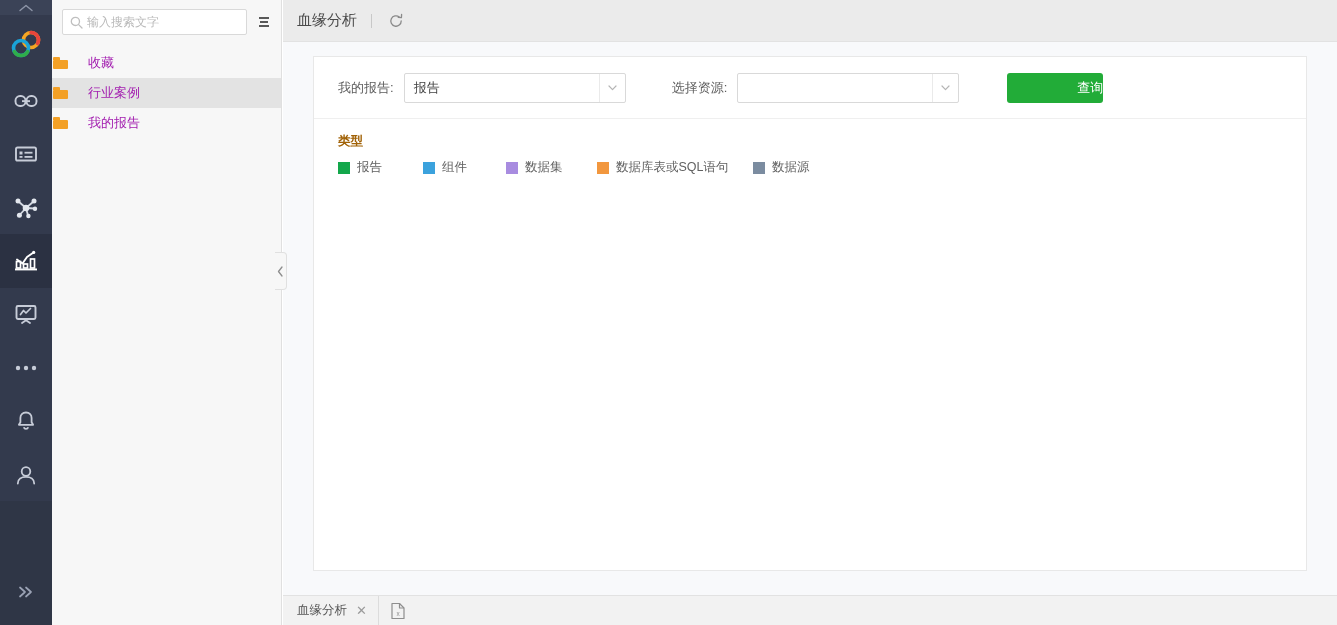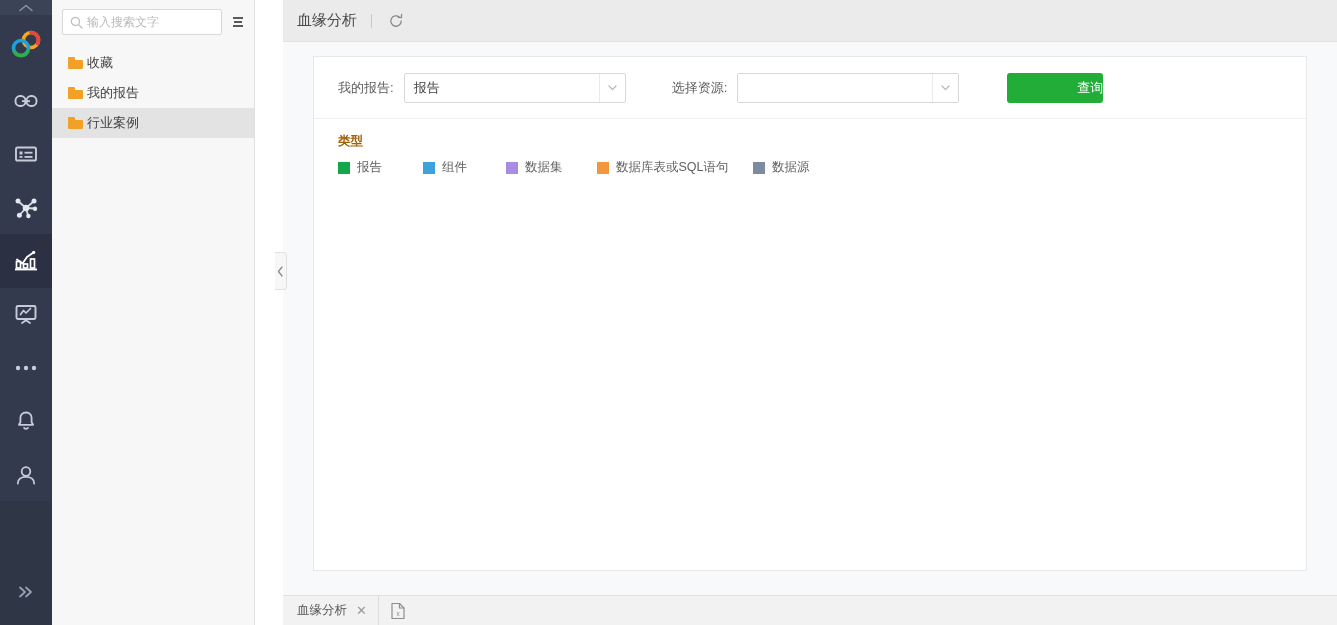--- a/index.html
+++ b/index.html
@@ -40,21 +40,21 @@
     display: flex; align-items: center; justify-content: center;
   }
   .rail-bottom-fill {
     width: 52px; height: 60px; background: #2f3646;
   }
   .ic { display: block; }
 
   
   .tree-panel {
     position: absolute; left: 52px; top: 0;
-    width: 203px; height: 625px;
+    width: 230px; height: 625px;
     background: #f7f7f7;
     border-right: 1px solid #e0e0e0;
   }
   .tree-search-row {
     height: 43px;
     display: flex; align-items: center;
     padding: 0 8px 0 10px;
     gap: 8px;
   }
   .search-box {
@@ -82,23 +82,23 @@
     align-items: center; gap: 2px; cursor: pointer;
   }
   .menu-btn i { display:block; width: 10px; height: 2px; background:#595959; }
   .menu-btn i:nth-child(2) { width: 8px; }
   .menu-btn i:nth-child(3) { width: 10px; }
 
   .tree-list { padding-top: 5px; }
   .tree-item {
     height: 30px;
     display: flex; align-items: center;
-    padding-left: 16px; gap: 4px;
-    cursor: pointer;
-    font-size: 13px; color: #404040;
+    padding-left: 1px; gap: 20px;
+    cursor: pointer;
+    font-size: 13px; color: #a21caf;
   }
   .tree-item.selected { background: #e3e3e3; }
   .folder {
     width: 15px; height: 12px; position: relative; flex: 0 0 auto;
   }
   .folder:before {
     content: ""; position: absolute; left: 0; top: 0;
     width: 7px; height: 3px; background: #f3a026;
     border-radius: 1px 1px 0 0;
   }
@@ -355,27 +355,27 @@
         <i></i>
         <i></i>
       </div>
     </div>
 
     <div class="tree-list">
       <div class="tree-item">
         <span class="folder"></span>
         <span>收藏</span>
       </div>
+      <div class="tree-item selected">
+        <span class="folder"></span>
+        <span>行业案例</span>
+      </div>
       <div class="tree-item">
         <span class="folder"></span>
         <span>我的报告</span>
-      </div>
-      <div class="tree-item selected">
-        <span class="folder"></span>
-        <span>行业案例</span>
       </div>
     </div>
   </div>
 
   <div class="collapse-handle">
     <svg width="7" height="11" viewBox="0 0 7 11">
       <path d="M5 1 L1.5 5.5 L5 10" fill="none" stroke="#8d8d8d" stroke-width="1.3" stroke-linecap="round" stroke-linejoin="round"></path>
     </svg>
   </div>
 

